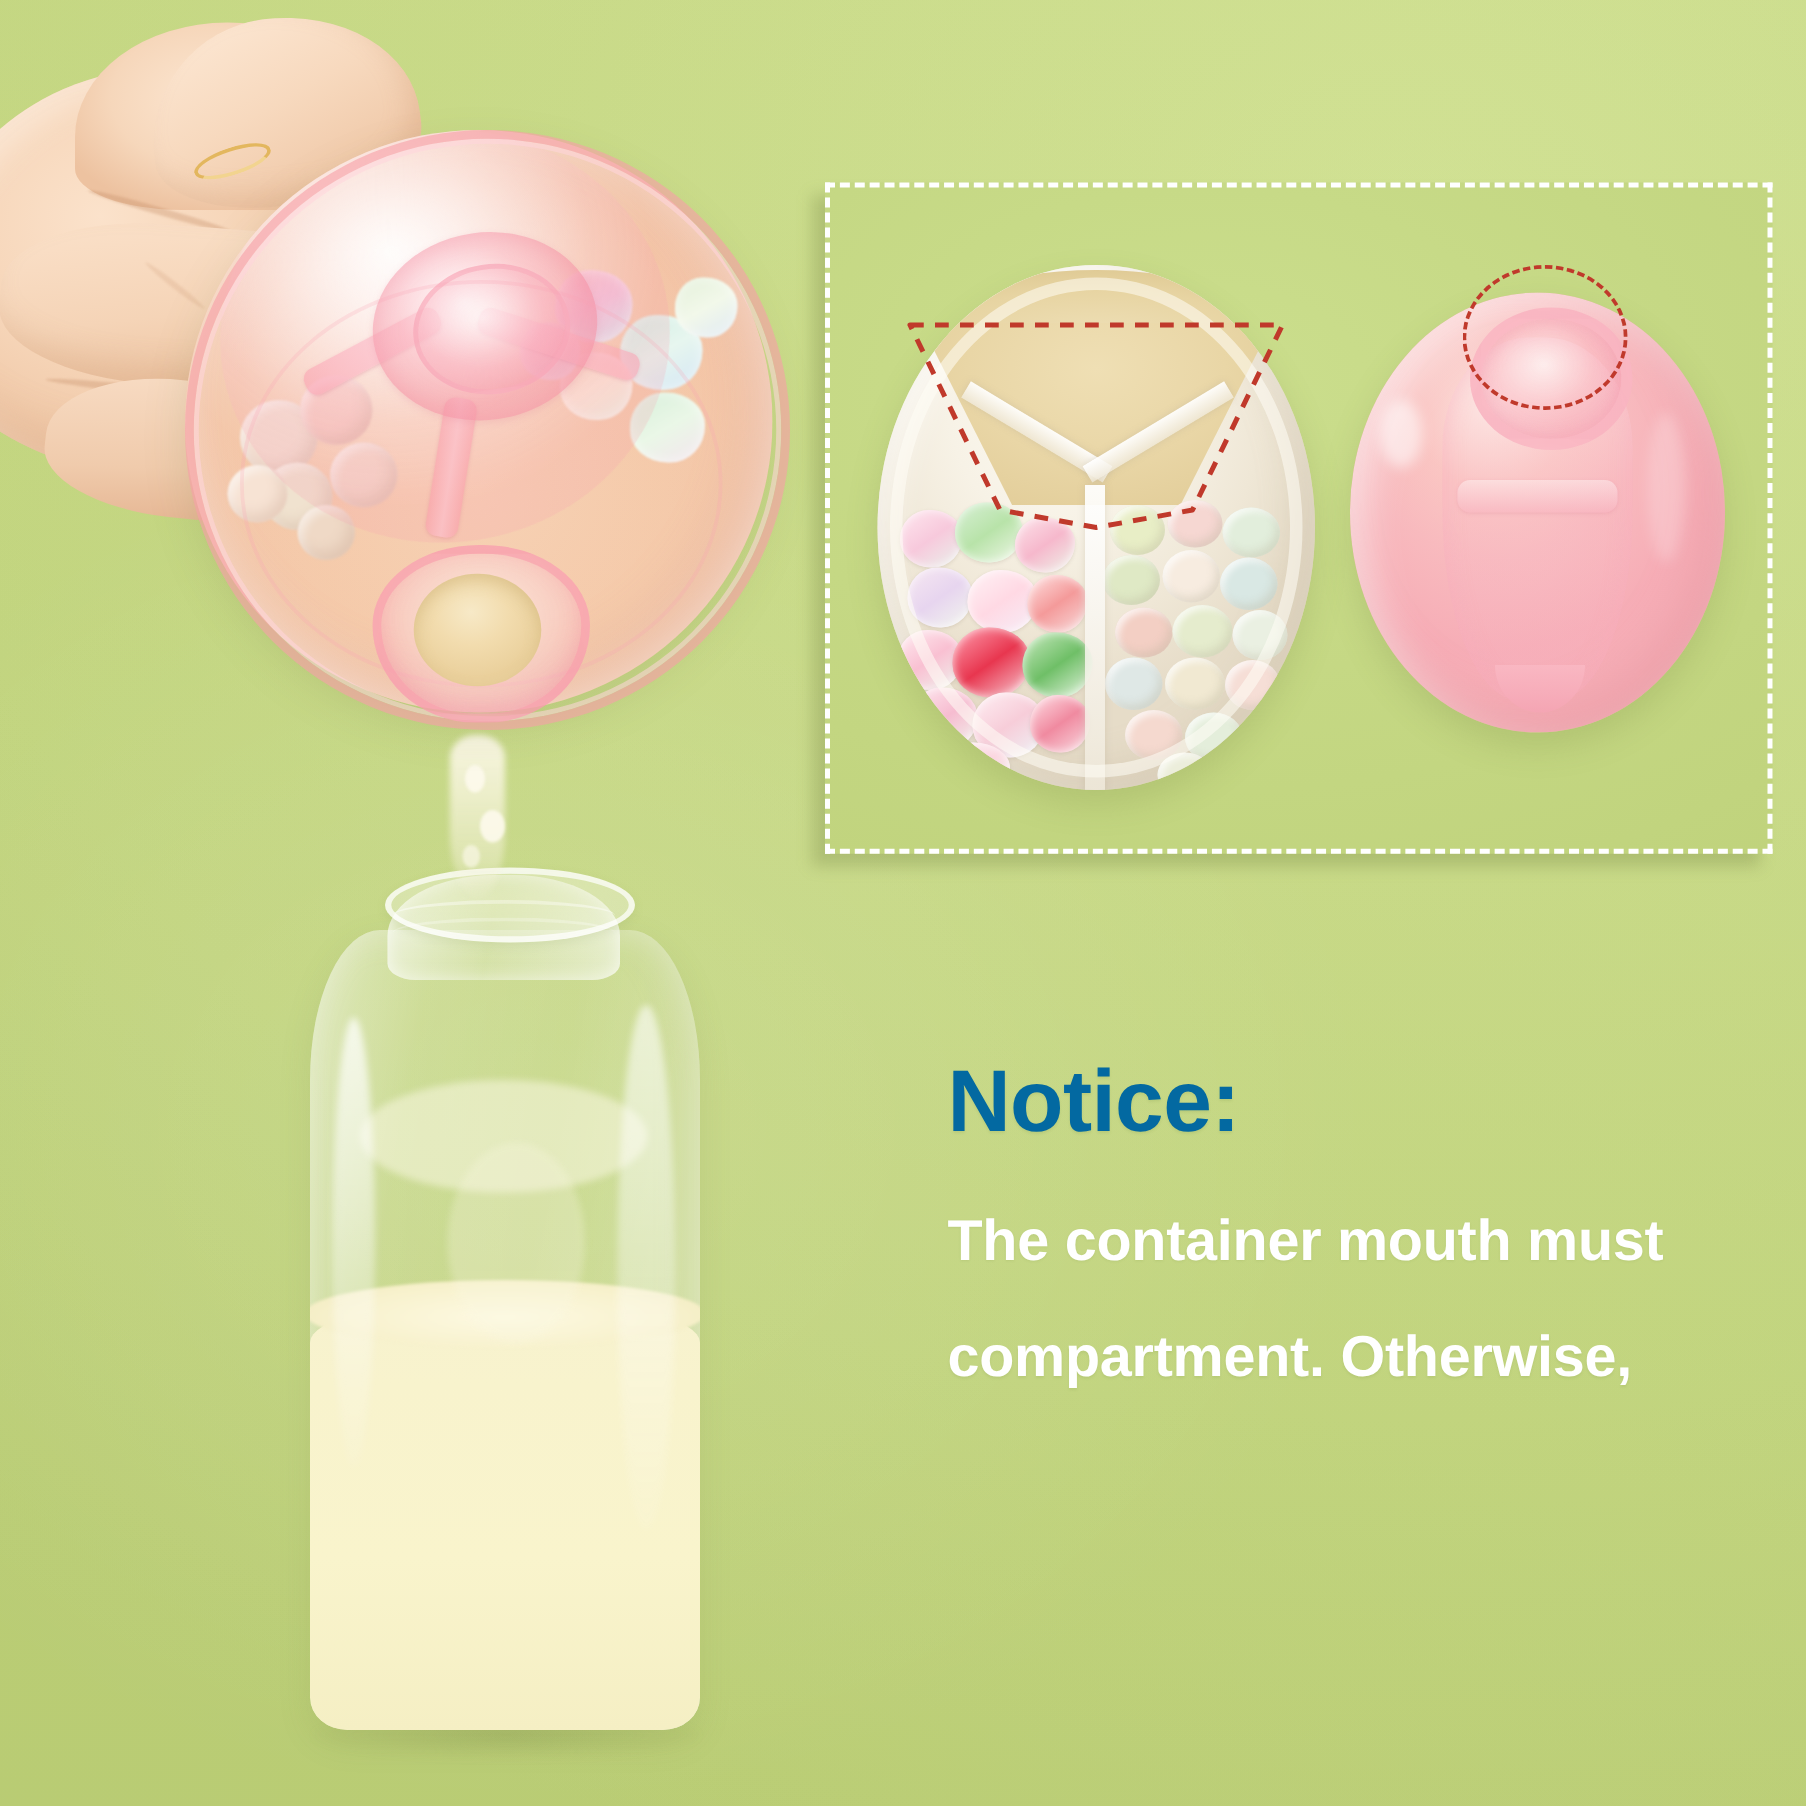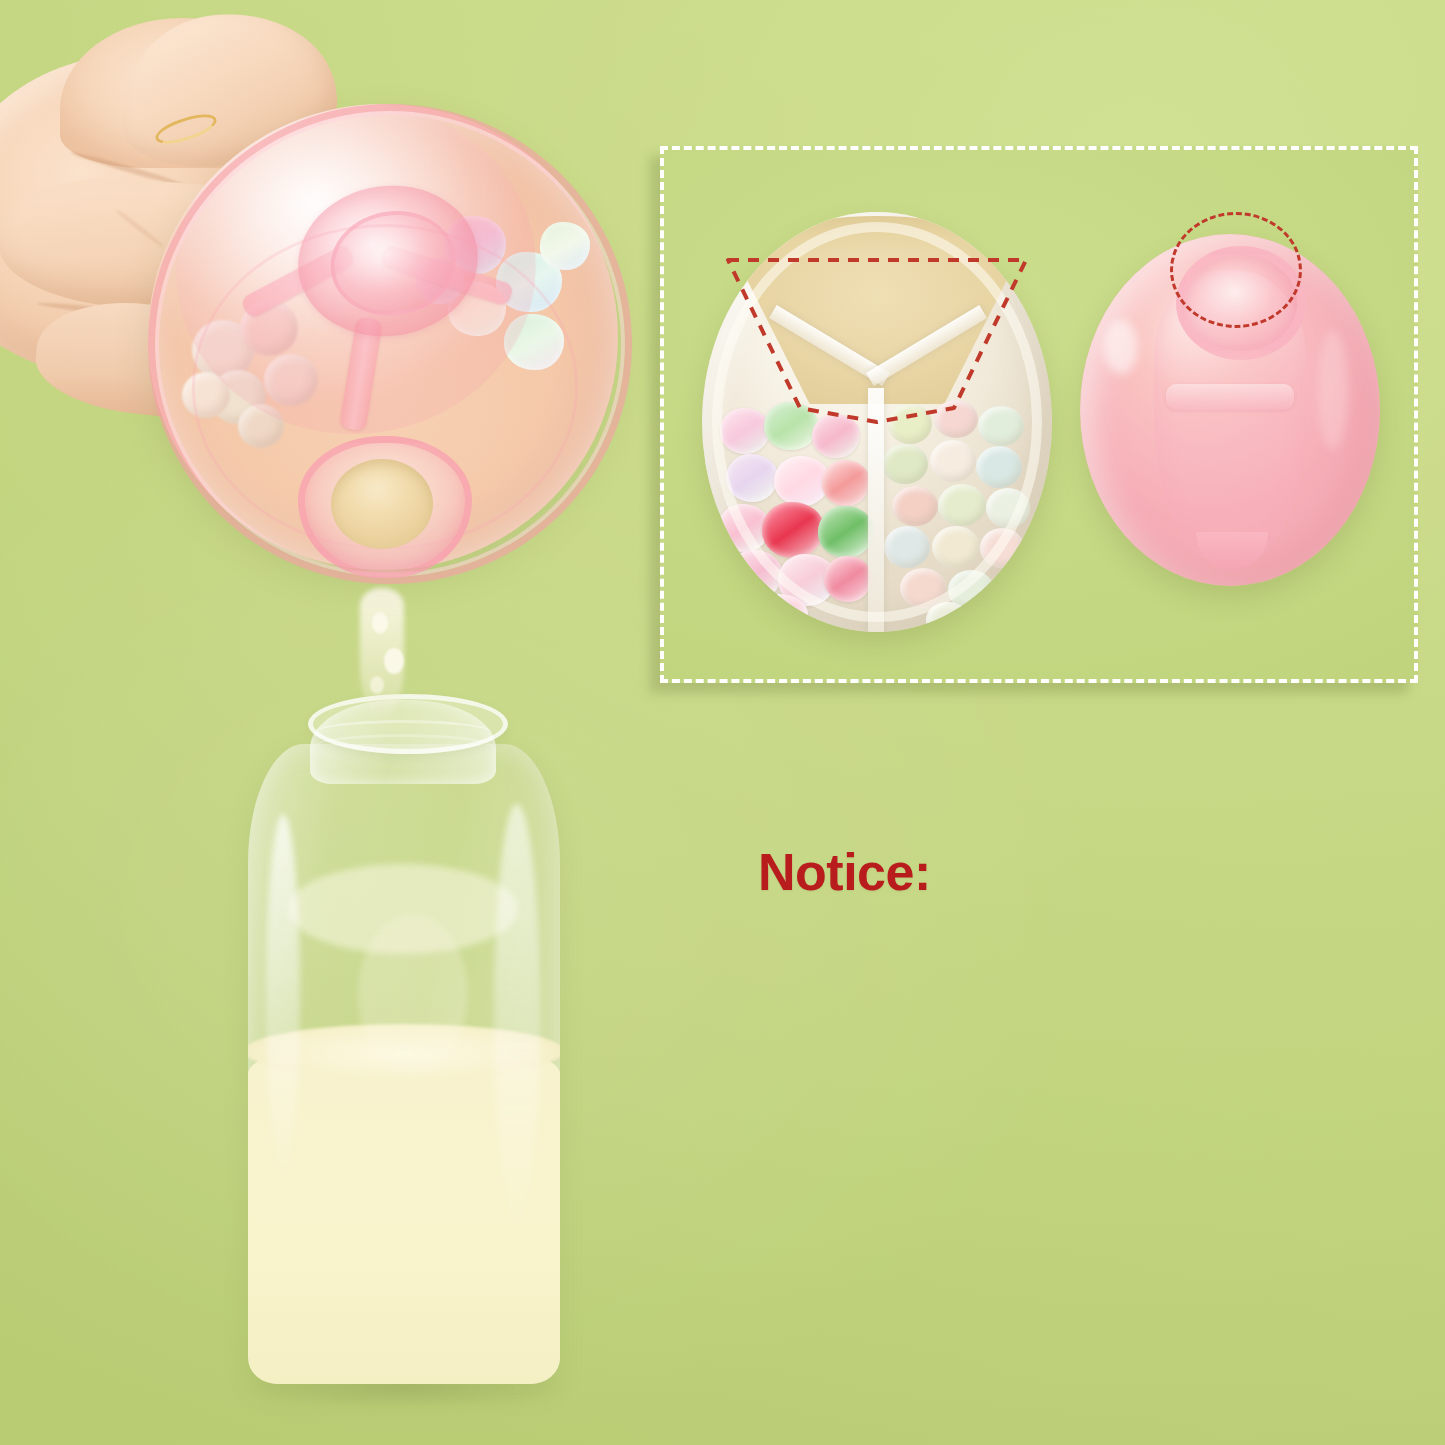--- a/index.html
+++ b/index.html
@@ -470,23 +470,23 @@
     filter: blur(5px);
   }
 
   
   #notice {
     left: 758px;
     top: 846px;
     width: 640px;
   }
   #notice-title {
-    font-size: 52px;
+    font-size: 70px;
     font-weight: 700;
-    color: #b91c1c;
+    color: #0369a1;
     line-height: 1.0;
     letter-spacing: -0.5px;
     font-stretch: condensed;
     margin: 0 0 30px 0;
     text-shadow: 0 1px 2px rgba(120,140,70,0.16);
   }
   .notice-line {
     font-size: 46px;
     font-weight: 700;
     color: #ffffff;
@@ -639,15 +639,17 @@
       </div>
       <div class="lid-tab"></div>
       <div class="red-dash-hole"></div>
     </div>
 
     <div class="inset-dash"></div>
   </div>
 
   <div class="layer" id="notice">
     <div id="notice-title">Notice:</div>
+    <div class="notice-line">The container mouth must</div>
+    <div class="notice-line">compartment. Otherwise,</div>
   </div>
 
 </div>
 
 </body></html>

